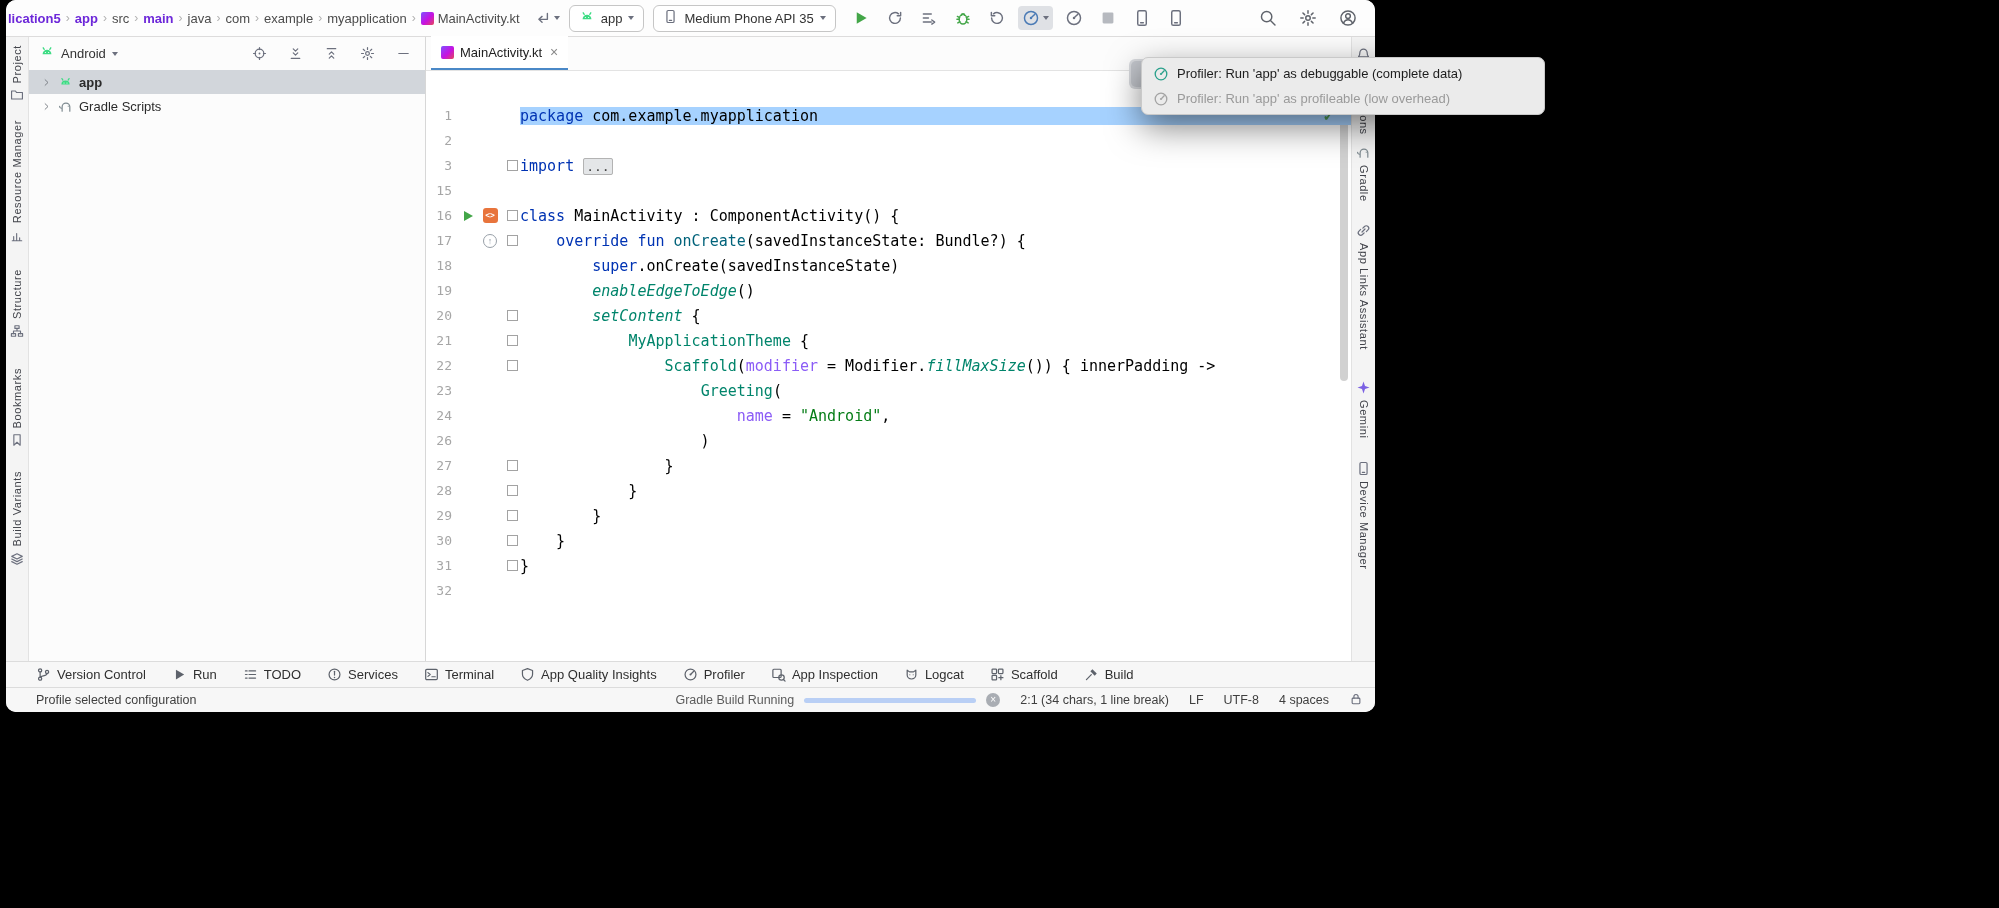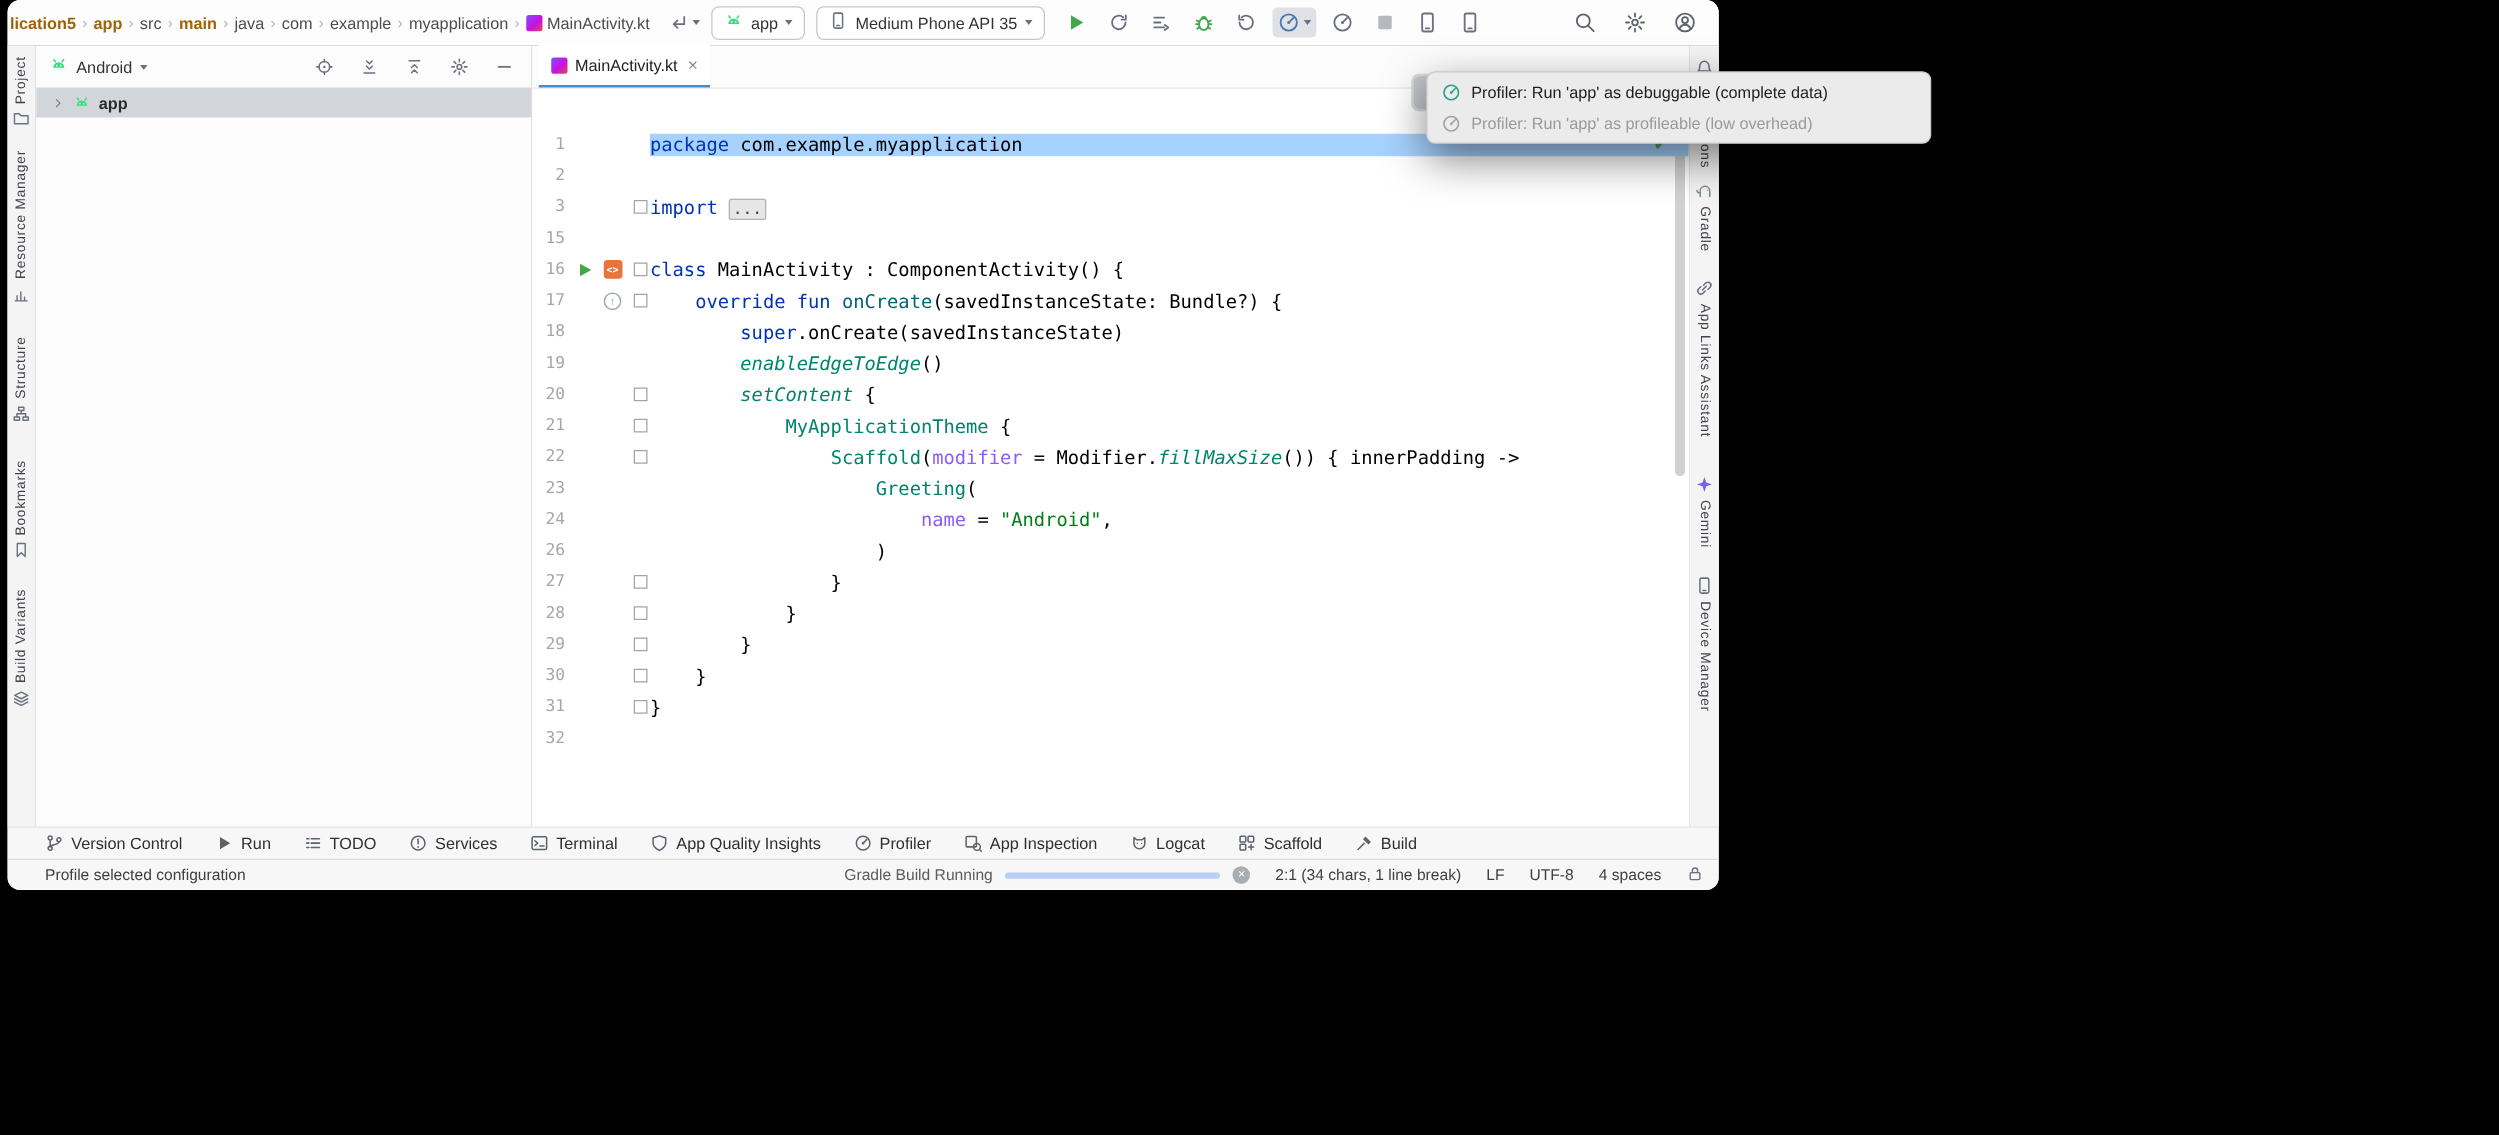--- a/index.html
+++ b/index.html
@@ -11,21 +11,21 @@
   .titlebar{height:30px;background:#f1efef;border-bottom:1px solid #d8d6d6;position:relative;flex:none}
   .lights{position:absolute;left:12px;top:9px;display:flex;gap:8px}
   .light{width:12px;height:12px;border-radius:50%}
   .light.red{background:#ff5f57}.light.yellow{background:#febc2e}.light.green{background:#28c840}
   .title{position:absolute;left:0;right:0;top:0;height:30px;line-height:30px;text-align:center;font-size:13.5px;font-weight:bold;color:#3a3a3a;white-space:nowrap}
 
   
   .toolbar{height:36px;background:#fdfdfd;border-bottom:1px solid #dddcdc;display:flex;align-items:center;padding:0 10px 0 2px;flex:none;white-space:nowrap}
   .crumbs{display:flex;align-items:center;gap:5px;font-size:13px;color:#4c4c4c}
   .crumb{display:flex;align-items:center;gap:4px;cursor:default}
-  .crumb.bold{font-weight:bold;color:#a16207}
+  .crumb.bold{font-weight:bold;color:#6d28d9}
   .crumb-sep{color:#b2b2b2;font-size:12px}
   .kotlin-icon{width:13px;height:13px;border-radius:2px;background:linear-gradient(135deg,#7f52ff 0%,#c711e1 55%,#e44857 100%);display:inline-block;flex:none}
   .tb-btn{display:flex;align-items:center;gap:3px;padding:3px 4px;border-radius:4px}
   .tb-btn.active{background:#dfe1e5}
   .chip{display:flex;align-items:center;gap:6px;height:25px;padding:0 9px;border:1px solid #c6c6c6;border-radius:6px;font-size:13px;color:#333;margin-left:9px;background:#fff}
   .caret{width:0;height:0;border-left:3.5px solid transparent;border-right:3.5px solid transparent;border-top:4.5px solid #6c707e;display:inline-block}
   .tb-actions{display:flex;align-items:center;gap:8px;margin-left:12px}
   .tb-right{margin-left:auto;display:flex;align-items:center;gap:14px;padding-right:4px}
   .sync-wrap{display:flex;align-items:center;gap:3px;margin-left:14px}
 
@@ -401,20 +401,34 @@
             <span class="icn" style="height: 15px; width: 15px; color: rgb(61, 220, 132);">
               <svg viewBox="0 0 16 16">
                 <path d="M3.6 10.2a4.4 4.4 0 0 1 8.8 0Z" class="f"></path>
                 <path d="M5.2 5.4 4.2 3.8M10.8 5.4l1-1.6"></path>
                 <circle cx="6.4" cy="8.5" r=".62" fill="#fff" stroke="none"></circle>
                 <circle cx="9.6" cy="8.5" r=".62" fill="#fff" stroke="none"></circle>
               </svg>
             </span>
             <span class="tlabel bold">app</span>
           </div>
+          <div class="trow">
+            <span class="icn" style="height: 11px; width: 11px; color: rgb(114, 118, 125);">
+              <svg viewBox="0 0 16 16">
+                <path d="M6 4l4.2 4L6 12"></path>
+              </svg>
+            </span>
+            <span class="icn" style="height: 15px; width: 15px; color: rgb(127, 139, 145);">
+              <svg viewBox="0 0 16 16">
+                <path d="M4.4 13V8.4a4.1 4.1 0 0 1 8.2 0V13M4.4 9.8c-1.5.3-2.6-.5-2.7-2"></path>
+                <circle cx="10.9" cy="7.6" r=".6" class="f"></circle>
+              </svg>
+            </span>
+            <span class="tlabel">Gradle Scripts</span>
+          </div>
         </div>
     </div>
 
     <div class="editor">
       <div class="tabbar">
         <div class="tab">
           <span class="kotlin-icon"></span>
           <span>MainActivity.kt</span>
           <span class="tab-close">×</span>
         </div>

